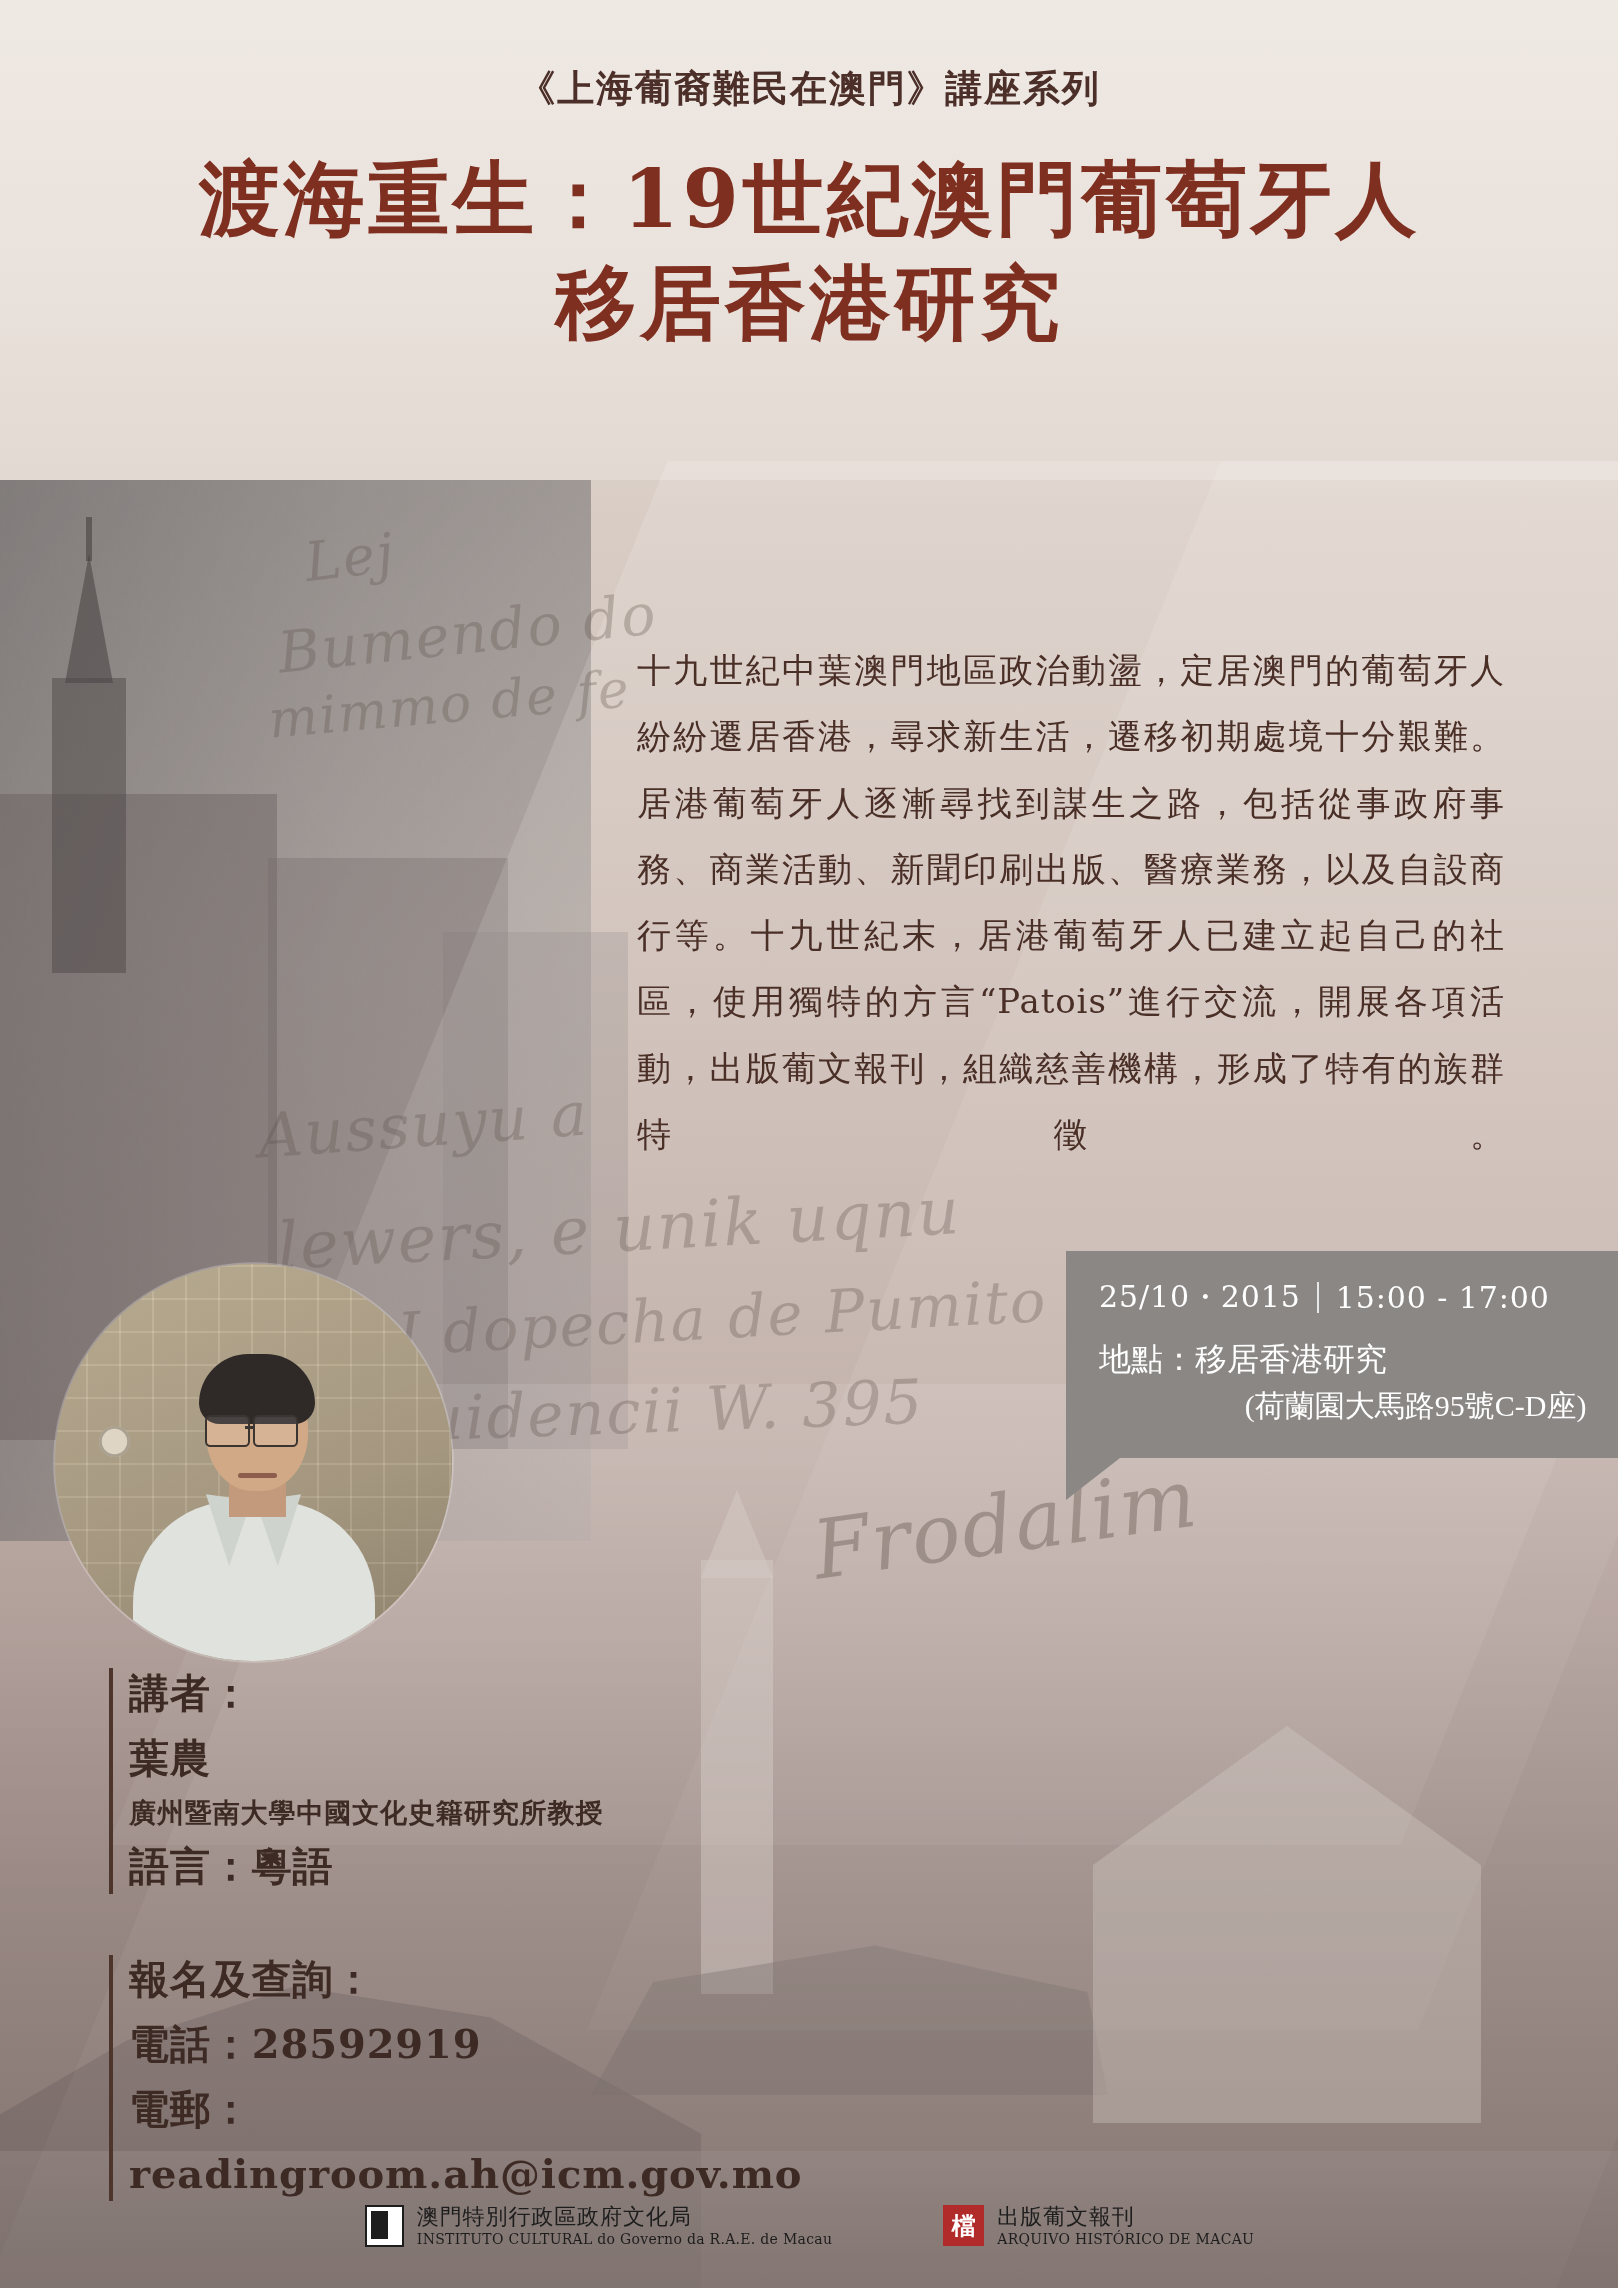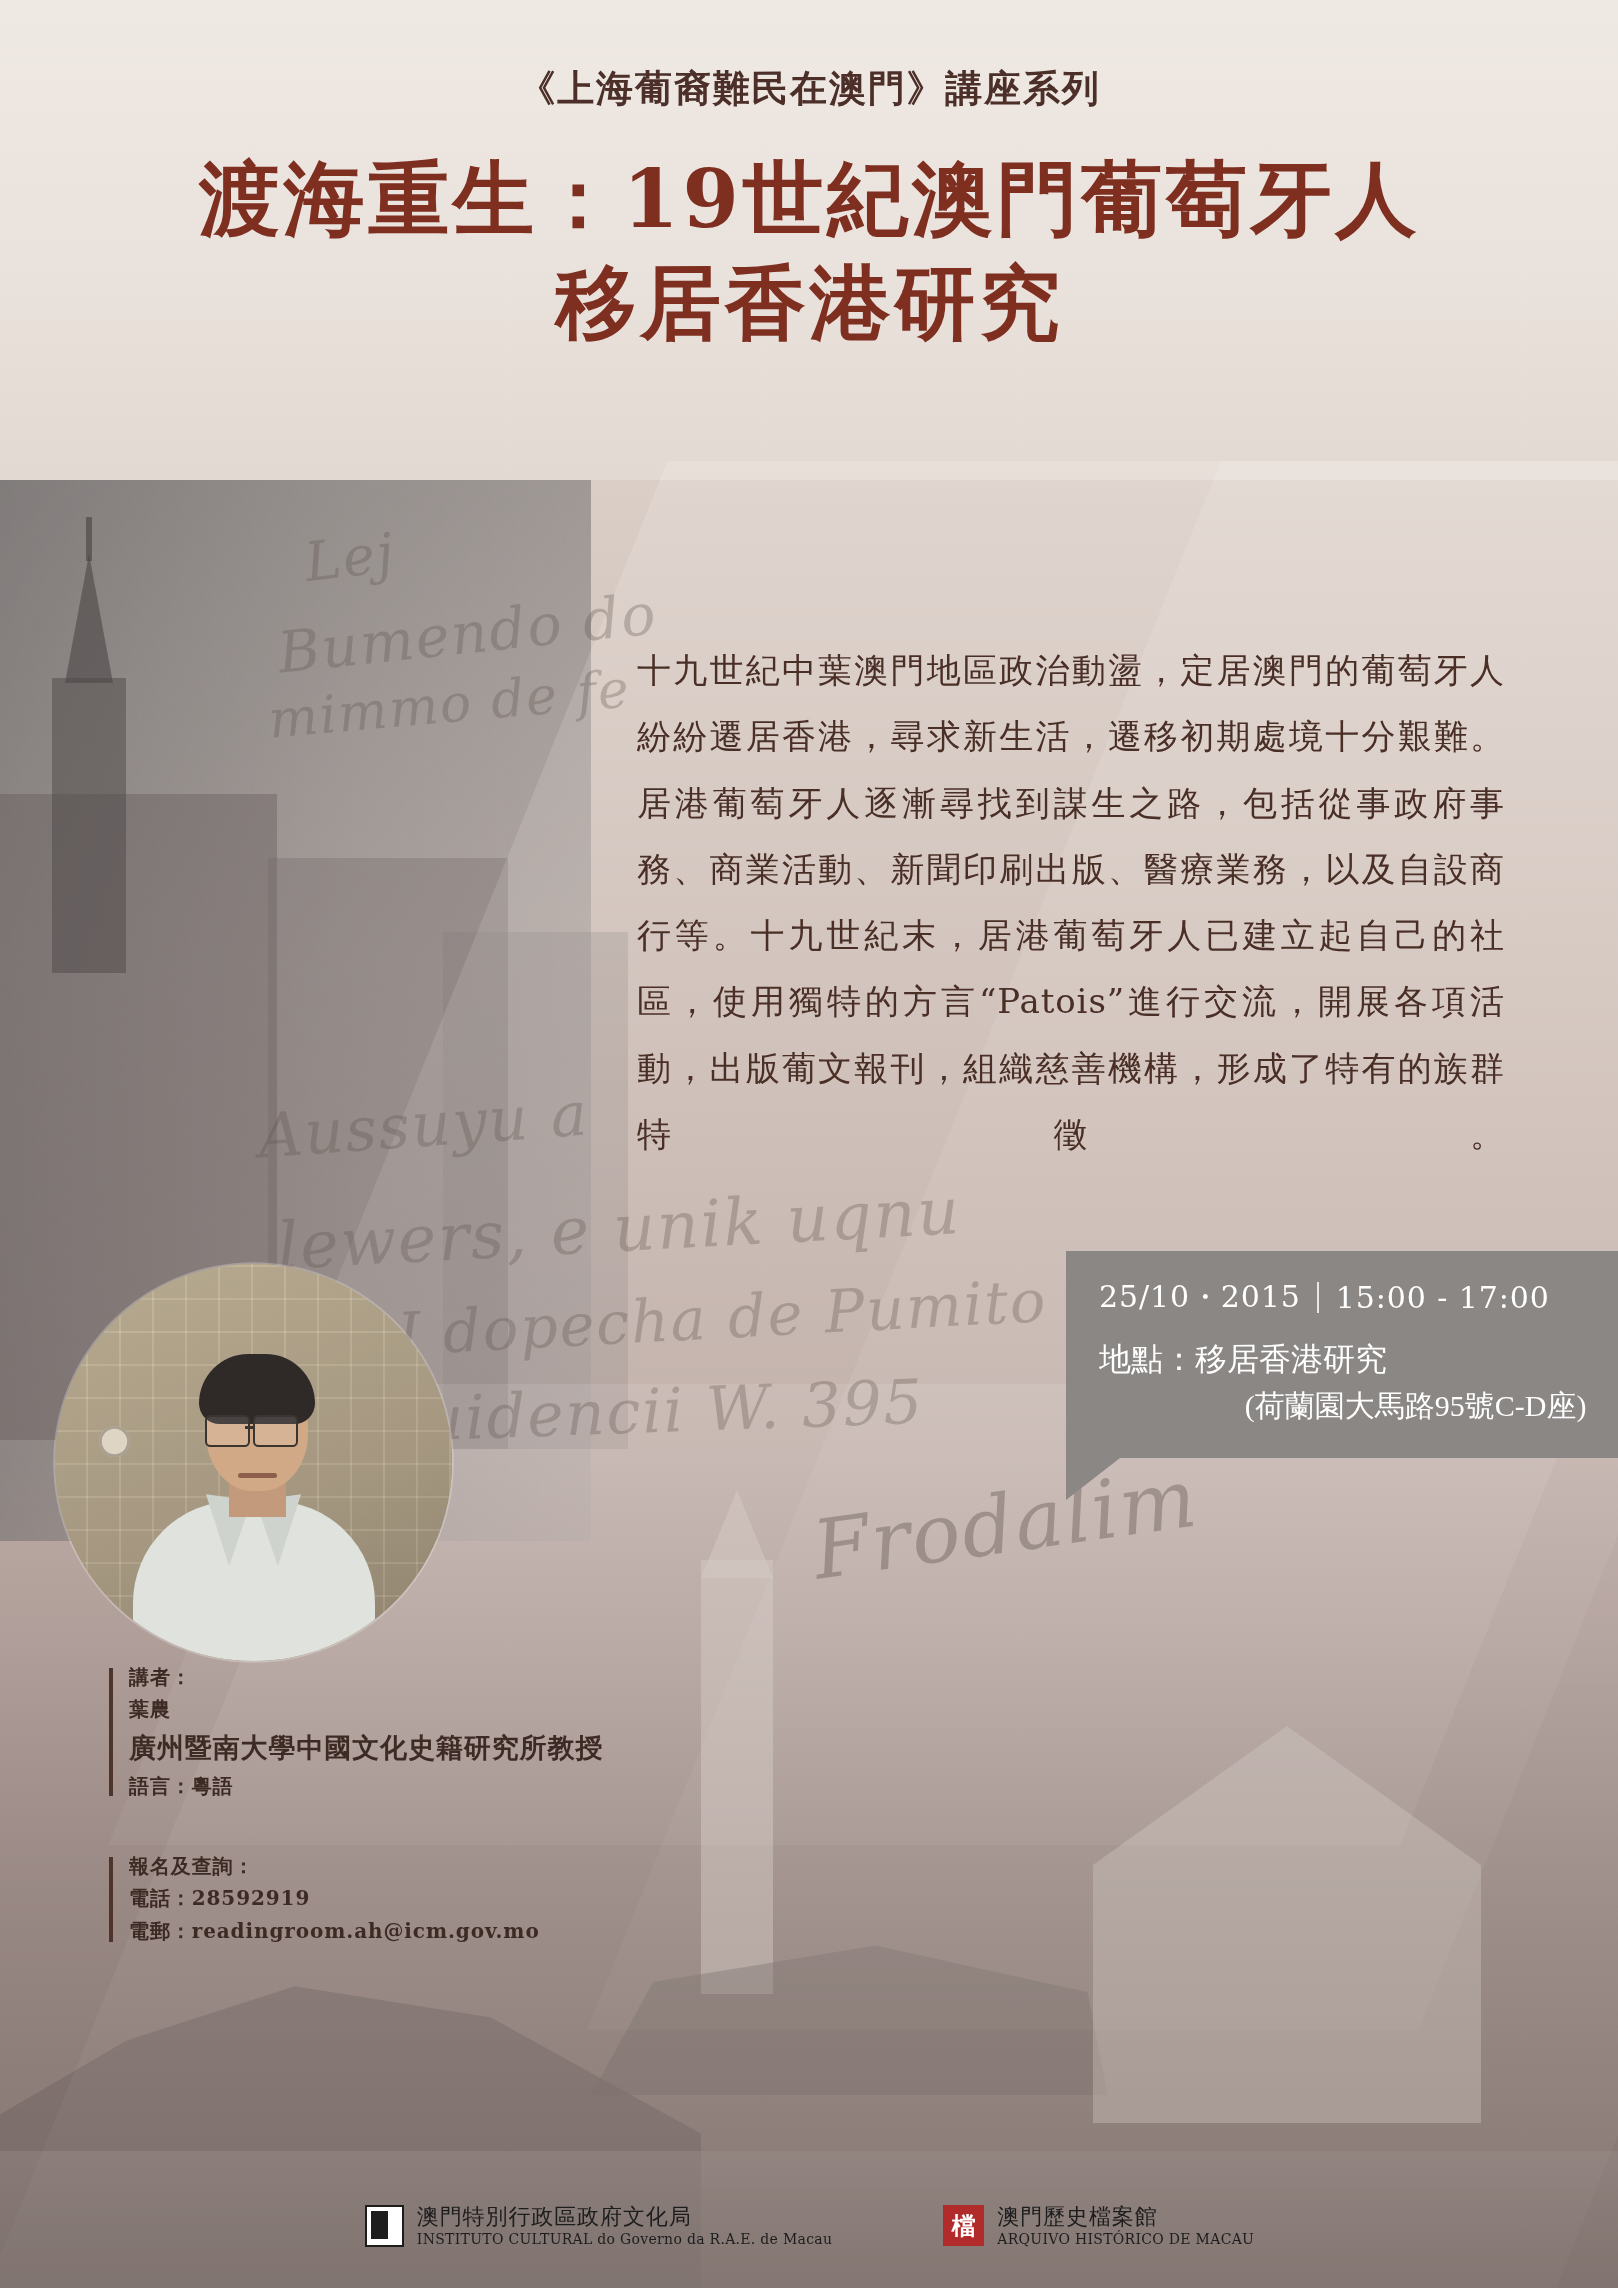--- a/index.html
+++ b/index.html
@@ -320,21 +320,21 @@
     margin-bottom: 48px;
   }
   .detail-group::before {
     content: "";
     position: absolute;
     left: 0; top: 7.4px; bottom: 5.5px;
     width: 3.7px;
     background: #4d352c;
   }
   .detail-line {
-    font-size: 20px;
+    font-size: 40px;
     line-height: 1.62;
     font-weight: bold;
     letter-spacing: 0.9px;
   }
   .detail-line.small {
     font-size: 27px;
     font-weight: bold;
   }
 
   
@@ -483,20 +483,20 @@
     <div class="logo-block">
       <div class="ic-mark"></div>
       <div>
         <div class="logo-text-zh">澳門特別行政區政府文化局</div>
         <div class="logo-text-pt">INSTITUTO CULTURAL do Governo da R.A.E. de Macau</div>
       </div>
     </div>
     <div class="logo-block">
       <div class="ah-mark">檔</div>
       <div>
-        <div class="logo-text-zh">澳門歷史檔案館</div>
+        <div class="logo-text-zh">出版葡文報刊</div>
         <div class="logo-text-pt">ARQUIVO HISTÓRICO DE MACAU</div>
       </div>
     </div>
   </div>
 
 </div>
 
 
 </body></html>

